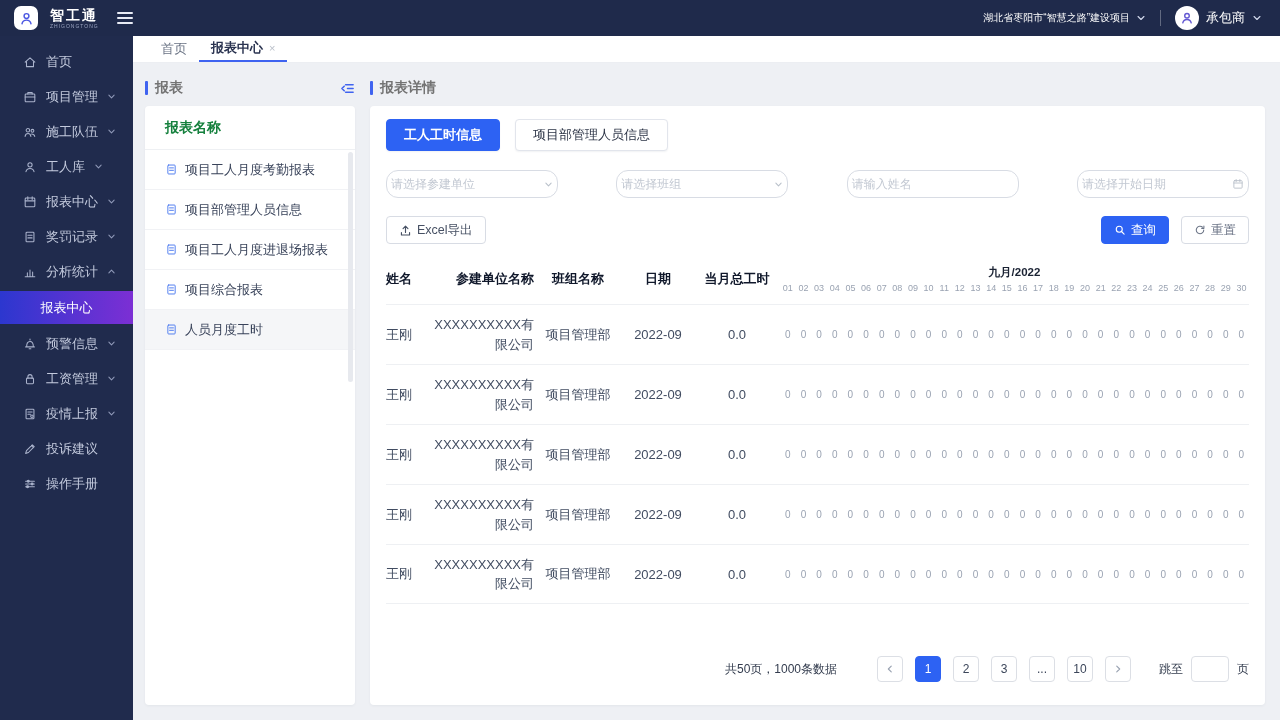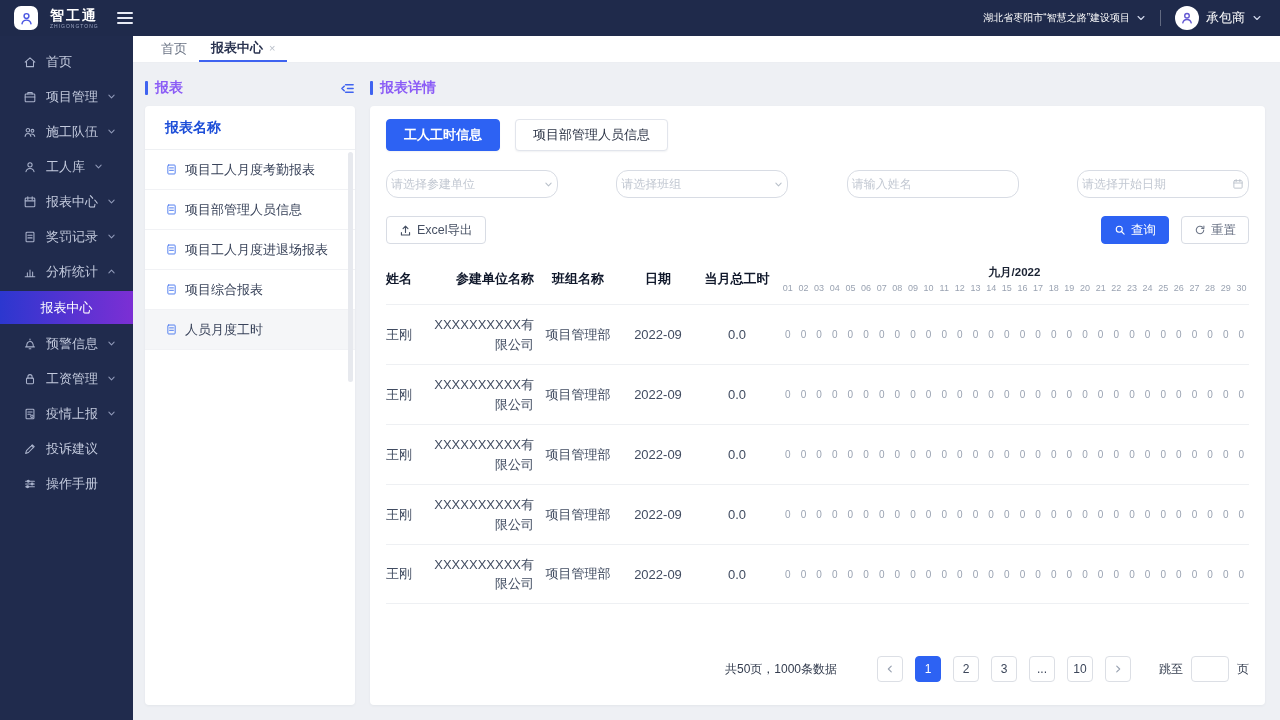--- a/index.html
+++ b/index.html
@@ -35,27 +35,27 @@
   .main { flex:1; display:flex; flex-direction:column; min-width:0; }
   .tabbar { height:27px; background:#fff; border-bottom:1px solid #eceef2; display:flex; align-items:stretch; padding-left:16px; flex:0 0 27px; }
   .tab { display:flex; align-items:center; padding:0 12px; font-size:13px; color:#6a7384; cursor:pointer; gap:6px; }
   .tab.active { color:#2a3350; font-weight:bold; border-bottom:2px solid #3f63f0; }
   .tab .close-x { color:#b9bfc9; font-size:11px; font-weight:normal; }
 
   .content { flex:1; display:flex; padding:0 15px 15px 12px; gap:15px; min-height:0; }
   .panel { display:flex; flex-direction:column; min-height:0; }
   .panel-left { width:210px; flex:0 0 210px; }
   .panel-right { flex:1; min-width:0; }
-  .panel-title { margin-top:16px; margin-bottom:9px; display:flex; align-items:center; font-size:14px; font-weight:bold; color:#8b5cf6; }
+  .panel-title { margin-top:16px; margin-bottom:9px; display:flex; align-items:center; font-size:14px; font-weight:bold; color:#737373; }
   .panel-title .bar { width:3px; height:14px; background:#3f63f0; border-radius:1px; margin-right:7px; }
   .panel-title .grow { flex:1; }
   .card { background:#fff; border-radius:4px; box-shadow:0 1px 3px rgba(20,30,60,.05); flex:1; min-height:0; position:relative; }
 
   
-  .list-header { height:44px; display:flex; align-items:center; padding-left:20px; font-size:14px; font-weight:bold; color:#1d4ed8; border-bottom:1px solid #eef0f3; }
+  .list-header { height:44px; display:flex; align-items:center; padding-left:20px; font-size:14px; font-weight:bold; color:#15803d; border-bottom:1px solid #eef0f3; }
   .report-item { height:40px; display:flex; align-items:center; padding-left:20px; font-size:13px; color:#39435a; border-bottom:1px solid #f1f2f5; cursor:pointer; gap:7px; }
   .report-item.selected { background:#f5f6f8; }
   .doc-ic { display:inline-flex; color:#4f7cf0; }
   .scroll-thumb { position:absolute; top:46px; right:2px; width:5px; height:230px; background:#e7e9ee; border-radius:3px; }
 
   
   .detail-inner { padding:13px 16px 0 16px; display:flex; flex-direction:column; height:100%; }
   .detail-tabs { display:flex; gap:15px; }
   .dtab { height:32px; padding:0 17px; display:flex; align-items:center; font-size:13px; border-radius:4px; cursor:pointer; border:1px solid #e2e5ec; background:#fff; color:#2b3345; box-shadow:0 1px 2px rgba(20,30,60,.06); }
   .dtab.active { background:#2d62f3; border-color:#2d62f3; color:#fff; font-weight:bold; }

